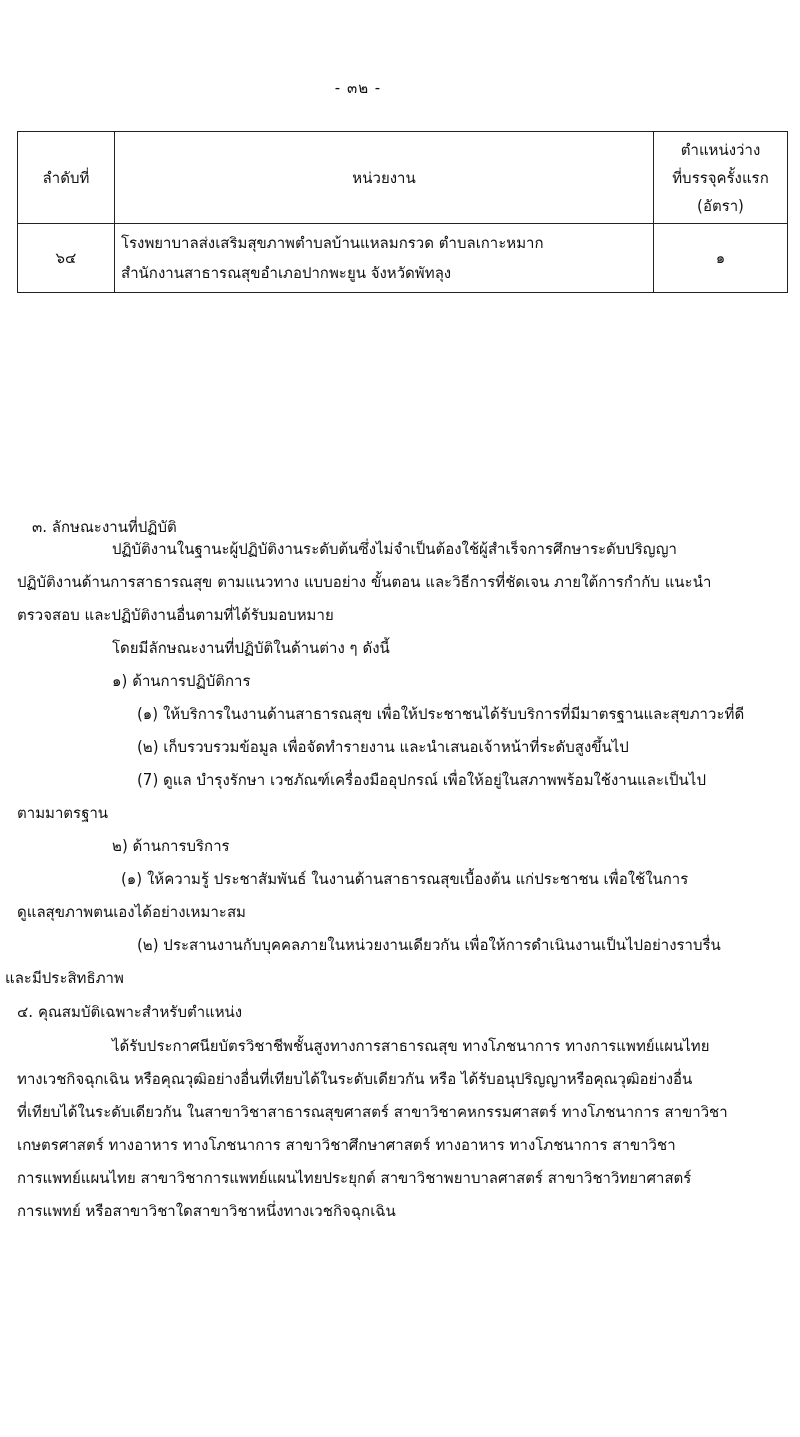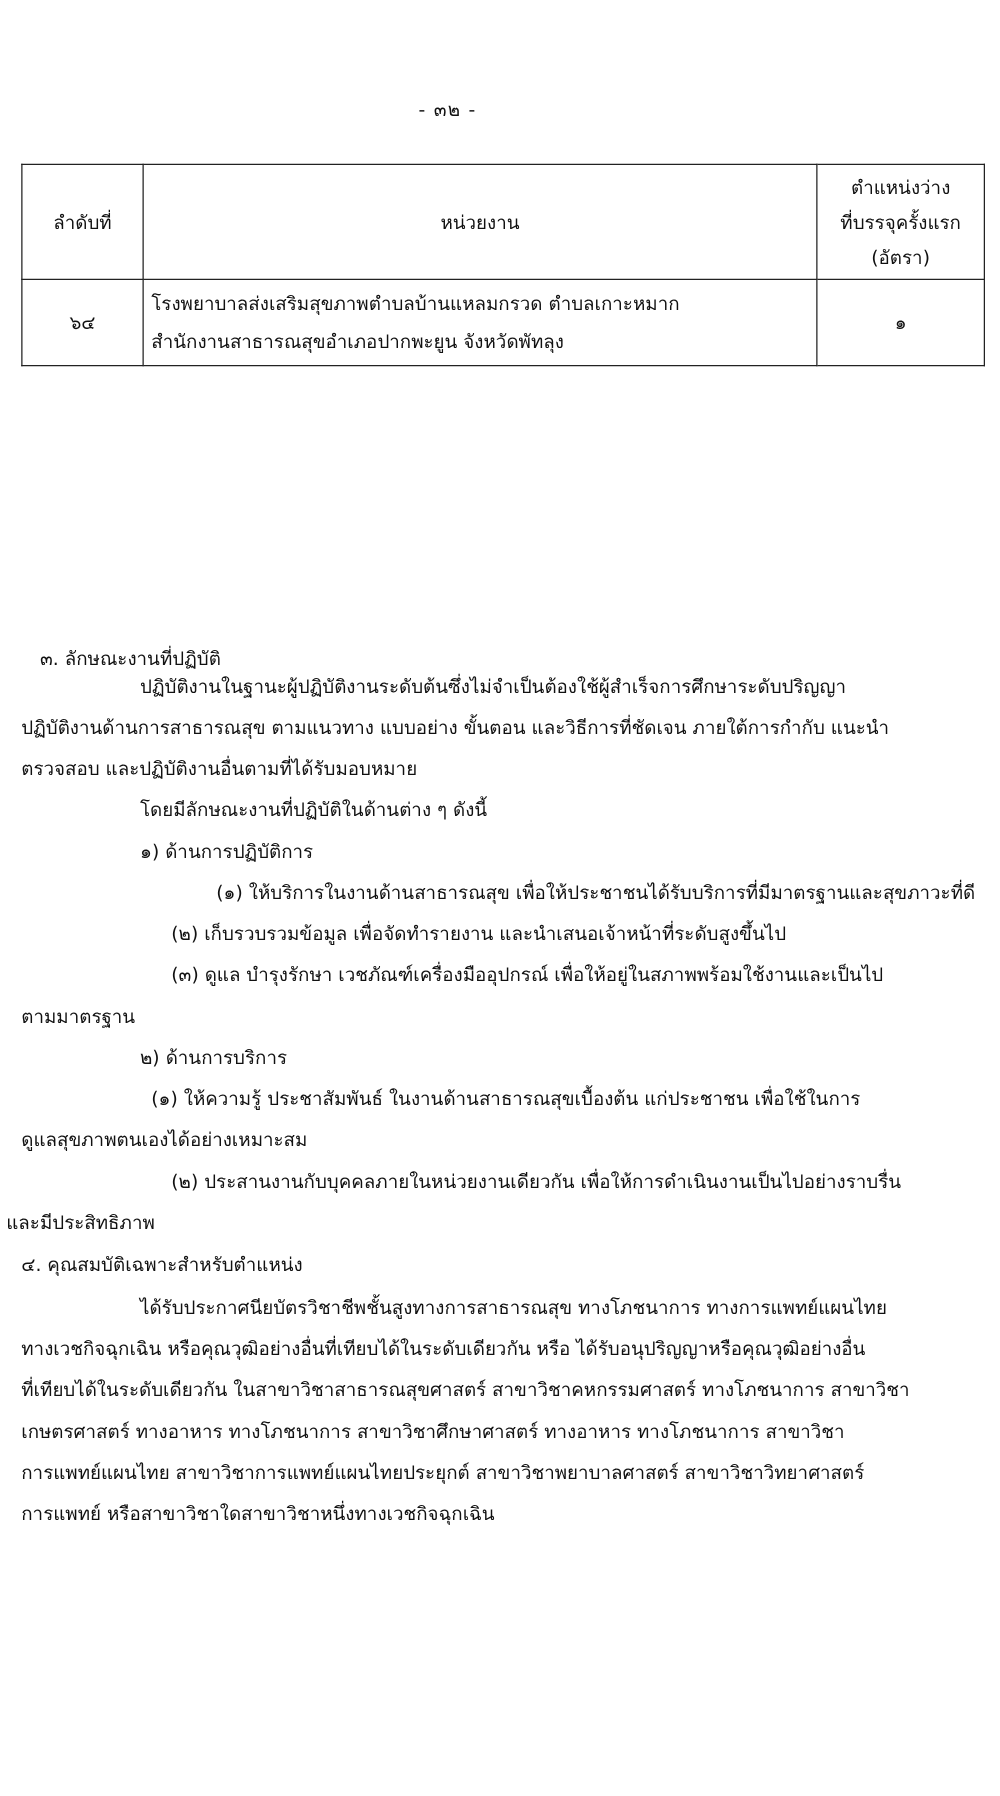--- a/index.html
+++ b/index.html
@@ -57,23 +57,23 @@
 </tbody>
   </table>
 
 <div class="line" style="left:32px; top:503px;margin-top:12px;">๓. ลักษณะงานที่ปฏิบัติ</div>
 <div class="line" style="left:112px; top:537px;">ปฏิบัติงานในฐานะผู้ปฏิบัติงานระดับต้นซึ่งไม่จำเป็นต้องใช้ผู้สำเร็จการศึกษาระดับปริญญา</div>
 <div class="line" style="left:17px; top:570px;">ปฏิบัติงานด้านการสาธารณสุข ตามแนวทาง แบบอย่าง ขั้นตอน และวิธีการที่ชัดเจน ภายใต้การกำกับ แนะนำ</div>
 <div class="line" style="left:17px; top:603px;">ตรวจสอบ และปฏิบัติงานอื่นตามที่ได้รับมอบหมาย</div>
 <div class="line" style="left:112px; top:636px;">โดยมีลักษณะงานที่ปฏิบัติในด้านต่าง ๆ ดังนี้</div>
 
 <div class="line" style="left:112px; top:669px;">๑) ด้านการปฏิบัติการ</div>
-<div class="line" style="left:137px; top:702px;margin-left:36px;">(๑) ให้บริการในงานด้านสาธารณสุข เพื่อให้ประชาชนได้รับบริการที่มีมาตรฐานและสุขภาวะที่ดี</div>
+<div class="line" style="left:137px; top:702px;">(๑) ให้บริการในงานด้านสาธารณสุข เพื่อให้ประชาชนได้รับบริการที่มีมาตรฐานและสุขภาวะที่ดี</div>
 <div class="line" style="left:137px; top:735px;">(๒) เก็บรวบรวมข้อมูล เพื่อจัดทำรายงาน และนำเสนอเจ้าหน้าที่ระดับสูงขึ้นไป</div>
-<div class="line" style="left:137px; top:768px;">(๓) ดูแล บำรุงรักษา เวชภัณฑ์เครื่องมืออุปกรณ์ เพื่อให้อยู่ในสภาพพร้อมใช้งานและเป็นไป</div>
+<div class="line" style="left:137px; top:768px;">(7) ดูแล บำรุงรักษา เวชภัณฑ์เครื่องมืออุปกรณ์ เพื่อให้อยู่ในสภาพพร้อมใช้งานและเป็นไป</div>
 <div class="line" style="left:17px; top:801px;">ตามมาตรฐาน</div>
 
 <div class="line" style="left:112px; top:834px;">๒) ด้านการบริการ</div>
 <div class="line" style="left:121px; top:867px;">(๑) ให้ความรู้ ประชาสัมพันธ์ ในงานด้านสาธารณสุขเบื้องต้น แก่ประชาชน เพื่อใช้ในการ</div>
 <div class="line" style="left:17px; top:900px;">ดูแลสุขภาพตนเองได้อย่างเหมาะสม</div>
 <div class="line" style="left:137px; top:933px;">(๒) ประสานงานกับบุคคลภายในหน่วยงานเดียวกัน เพื่อให้การดำเนินงานเป็นไปอย่างราบรื่น</div>
 <div class="line" style="left:5px; top:966px;text-align:center;">และมีประสิทธิภาพ</div>
 
 <div class="line" style="left:17px; top:1000px;">๔. คุณสมบัติเฉพาะสำหรับตำแหน่ง</div>
 <div class="line" style="left:112px; top:1034px;">ได้รับประกาศนียบัตรวิชาชีพชั้นสูงทางการสาธารณสุข ทางโภชนาการ ทางการแพทย์แผนไทย</div>

